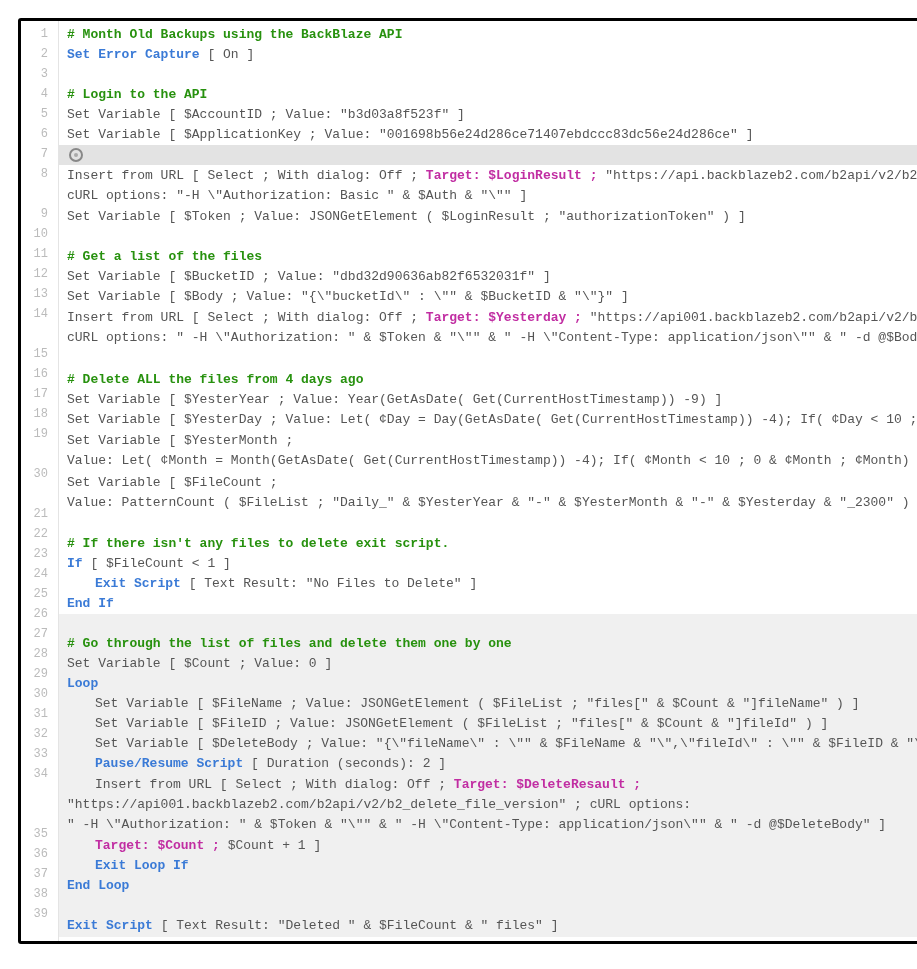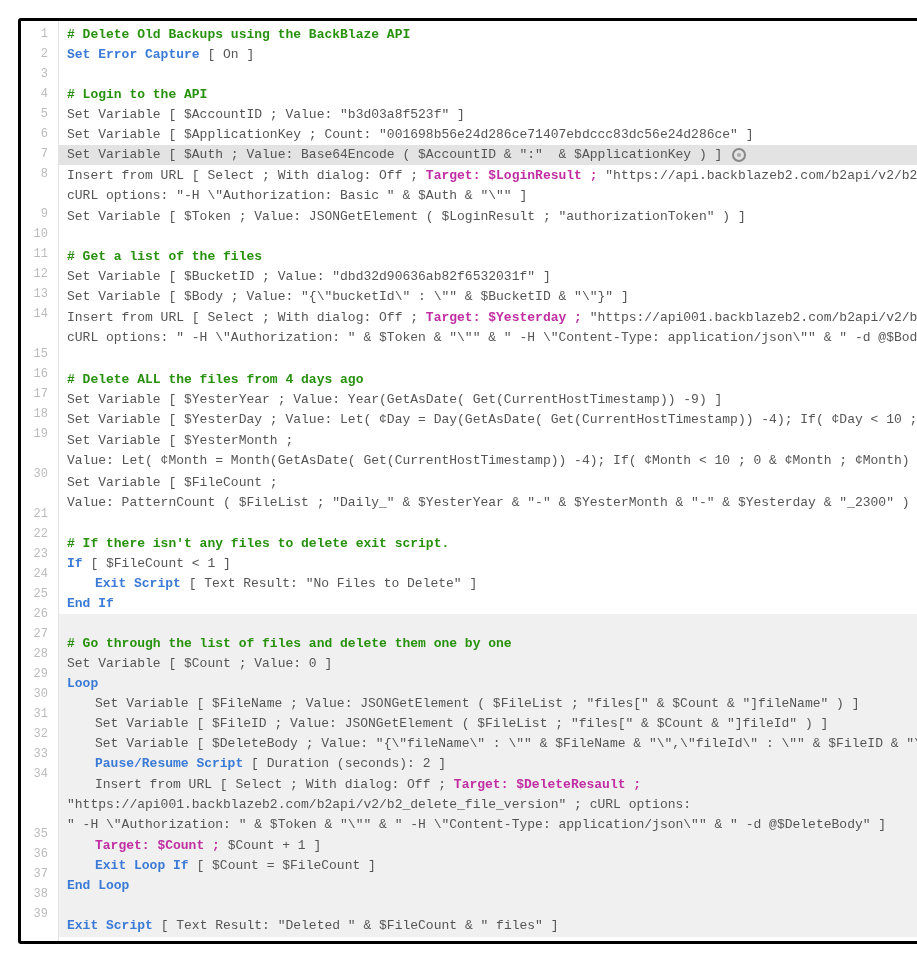--- a/index.html
+++ b/index.html
@@ -137,27 +137,27 @@
         <div class="ln">34</div>
         <div class="ln">&nbsp;</div>
         <div class="ln">&nbsp;</div>
         <div class="ln">35</div>
         <div class="ln">36</div>
         <div class="ln">37</div>
         <div class="ln">38</div>
         <div class="ln">39</div>
       </div>
     <div class="code" id="code">
-        <div class="line "><span class="comment"># Delete Old Backups using the BackBlaze API</span></div>
+        <div class="line "><span class="comment"># Month Old Backups using the BackBlaze API</span></div>
         <div class="line "><span class="kw">Set Error Capture</span><span class="plain"> [ On ] </span></div>
         <div class="line "></div>
         <div class="line "><span class="comment"># Login to the API</span></div>
         <div class="line "><span class="plain">Set Variable [ $AccountID ; Value: "b3d03a8f523f" ] </span></div>
-        <div class="line "><span class="plain">Set Variable [ $ApplicationKey ; Count: "001698b56e24d286ce71407ebdccc83dc56e24d286ce" ] </span></div>
-        <div class="line cur"><span class="plain">Set Variable [ $Auth ; Value: Base64Encode ( $AccountID &amp; ":"  &amp; $ApplicationKey ) ] </span><span class="cursor-circle"></span></div>
+        <div class="line "><span class="plain">Set Variable [ $ApplicationKey ; Value: "001698b56e24d286ce71407ebdccc83dc56e24d286ce" ] </span></div>
+        <div class="line cur"><span class="cursor-circle"></span></div>
         <div class="line  wrap"><span class="plain">Insert from URL [ Select ; With dialog: Off ; </span><span class="tg">Target: $LoginResult ;</span><span class="plain"> "https://api.backblazeb2.com/b2api/v2/b2_authorize_account" ; cURL options: "-H \"Authorization: Basic " &amp; $Auth &amp; "\"" ] </span></div>
         <div class="line "><span class="plain">Set Variable [ $Token ; Value: JSONGetElement ( $LoginResult ; "authorizationToken" ) ] </span></div>
         <div class="line "></div>
         <div class="line "><span class="comment"># Get a list of the files</span></div>
         <div class="line "><span class="plain">Set Variable [ $BucketID ; Value: "dbd32d90636ab82f6532031f" ] </span></div>
         <div class="line "><span class="plain">Set Variable [ $Body ; Value: "{\"bucketId\" : \"" &amp; $BucketID &amp; "\"}" ] </span></div>
         <div class="line  wrap"><span class="plain">Insert from URL [ Select ; With dialog: Off ; </span><span class="tg">Target: $Yesterday ;</span><span class="plain"> "https://api001.backblazeb2.com/b2api/v2/b2_list_file_names" ; cURL options: " -H \"Authorization: " &amp; $Token &amp; "\"" &amp; " -H \"Content-Type: application/json\"" &amp; " -d @$Body" ] </span></div>
         <div class="line "></div>
         <div class="line "><span class="comment"># Delete ALL the files from 4 days ago</span></div>
         <div class="line "><span class="plain">Set Variable [ $YesterYear ; Value: Year(GetAsDate( Get(CurrentHostTimestamp)) -9) ] </span></div>
@@ -176,19 +176,19 @@
         <div class="line hl"><span class="plain">Set Variable [ $Count ; Value: 0 ] </span></div>
         <div class="line hl"><span class="kw">Loop</span></div>
         <div class="line hl"><span class="indent"></span><span class="plain">Set Variable [ $FileName ; Value: JSONGetElement ( $FileList ; "files[" &amp; $Count &amp; "]fileName" ) ] </span></div>
         <div class="line hl"><span class="indent"></span><span class="plain">Set Variable [ $FileID ; Value: JSONGetElement ( $FileList ; "files[" &amp; $Count &amp; "]fileId" ) ] </span></div>
         <div class="line hl"><span class="indent"></span><span class="plain">Set Variable [ $DeleteBody ; Value: "{\"fileName\" : \"" &amp; $FileName &amp; "\",\"fileId\" : \"" &amp; $FileID &amp; "\"}" ] </span></div>
         <div class="line hl"><span class="indent"></span><span class="kw">Pause/Resume Script</span><span class="plain"> [ Duration (seconds): 2 ] </span></div>
         <div class="line hl wrap"><span class="indent"></span><span class="plain">Insert from URL [ Select ; With dialog: Off ; </span><span class="tg">Target: $DeleteResault ;</span><span class="plain"> 
 "https://api001.backblazeb2.com/b2api/v2/b2_delete_file_version" ; cURL options: 
 " -H \"Authorization: " &amp; $Token &amp; "\"" &amp; " -H \"Content-Type: application/json\"" &amp; " -d @$DeleteBody" ] </span></div>
         <div class="line hl"><span class="indent"></span><span class="tg">Target: $Count ;</span><span class="plain"> $Count + 1 ] </span></div>
-        <div class="line hl"><span class="indent"></span><span class="kw">Exit Loop If</span><span class="plain"> [ $Count = $FileCount ] </span></div>
+        <div class="line hl"><span class="indent"></span><span class="kw">Exit Loop If</span></div>
         <div class="line hl"><span class="kw">End Loop</span></div>
         <div class="line hl"></div>
         <div class="line hl"><span class="kw">Exit Script</span><span class="plain"> [ Text Result: "Deleted " &amp; $FileCount &amp; " files" ] </span></div>
       </div>
   </div>
 </div>
 
 </body></html>

